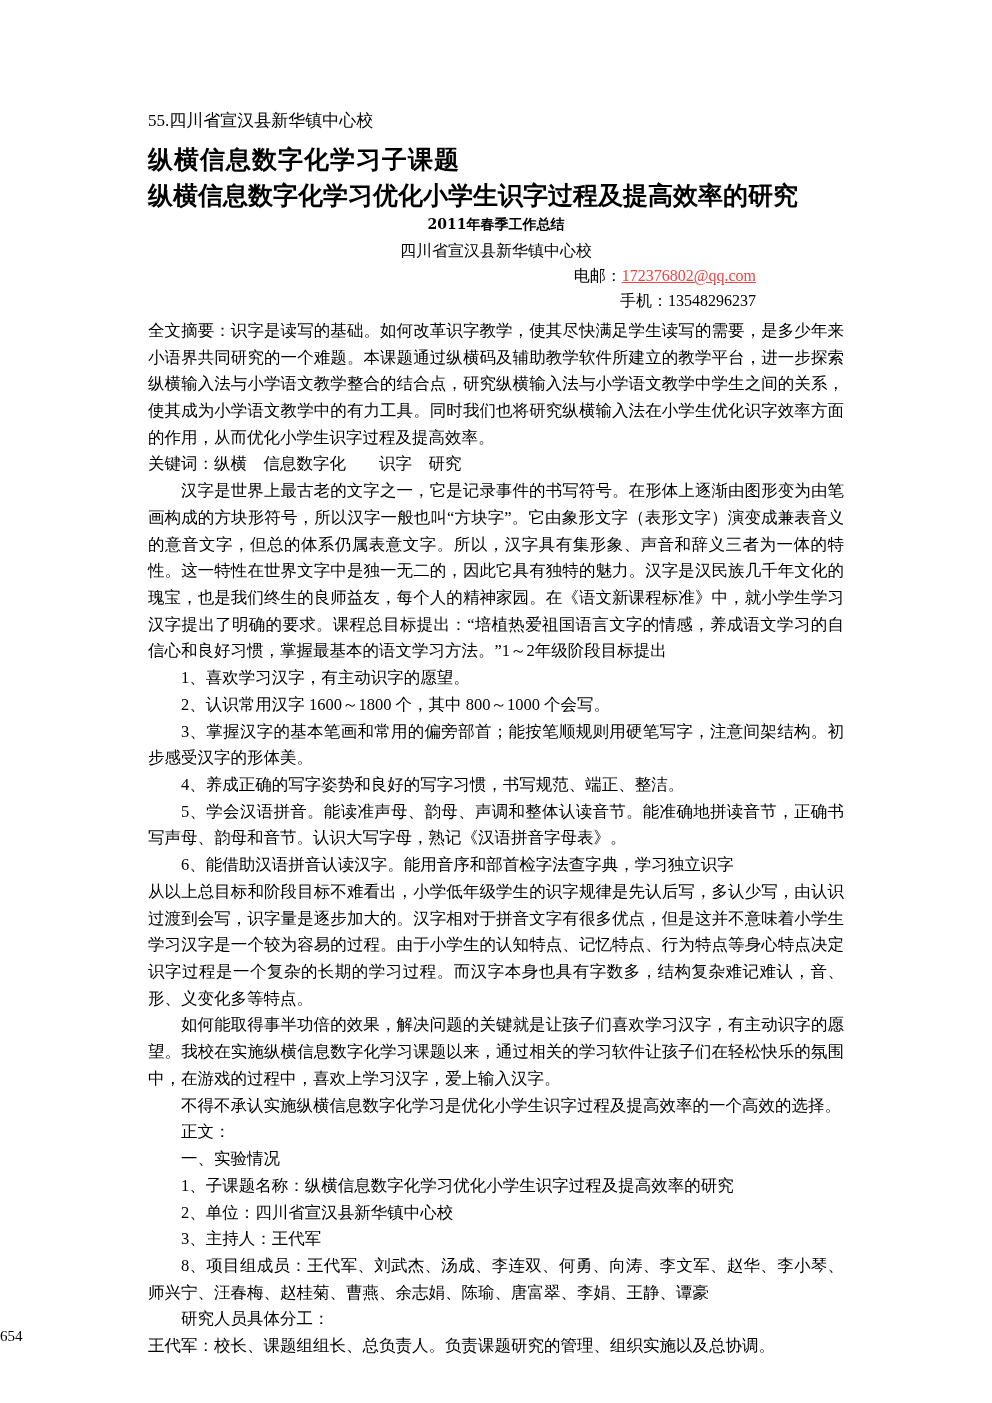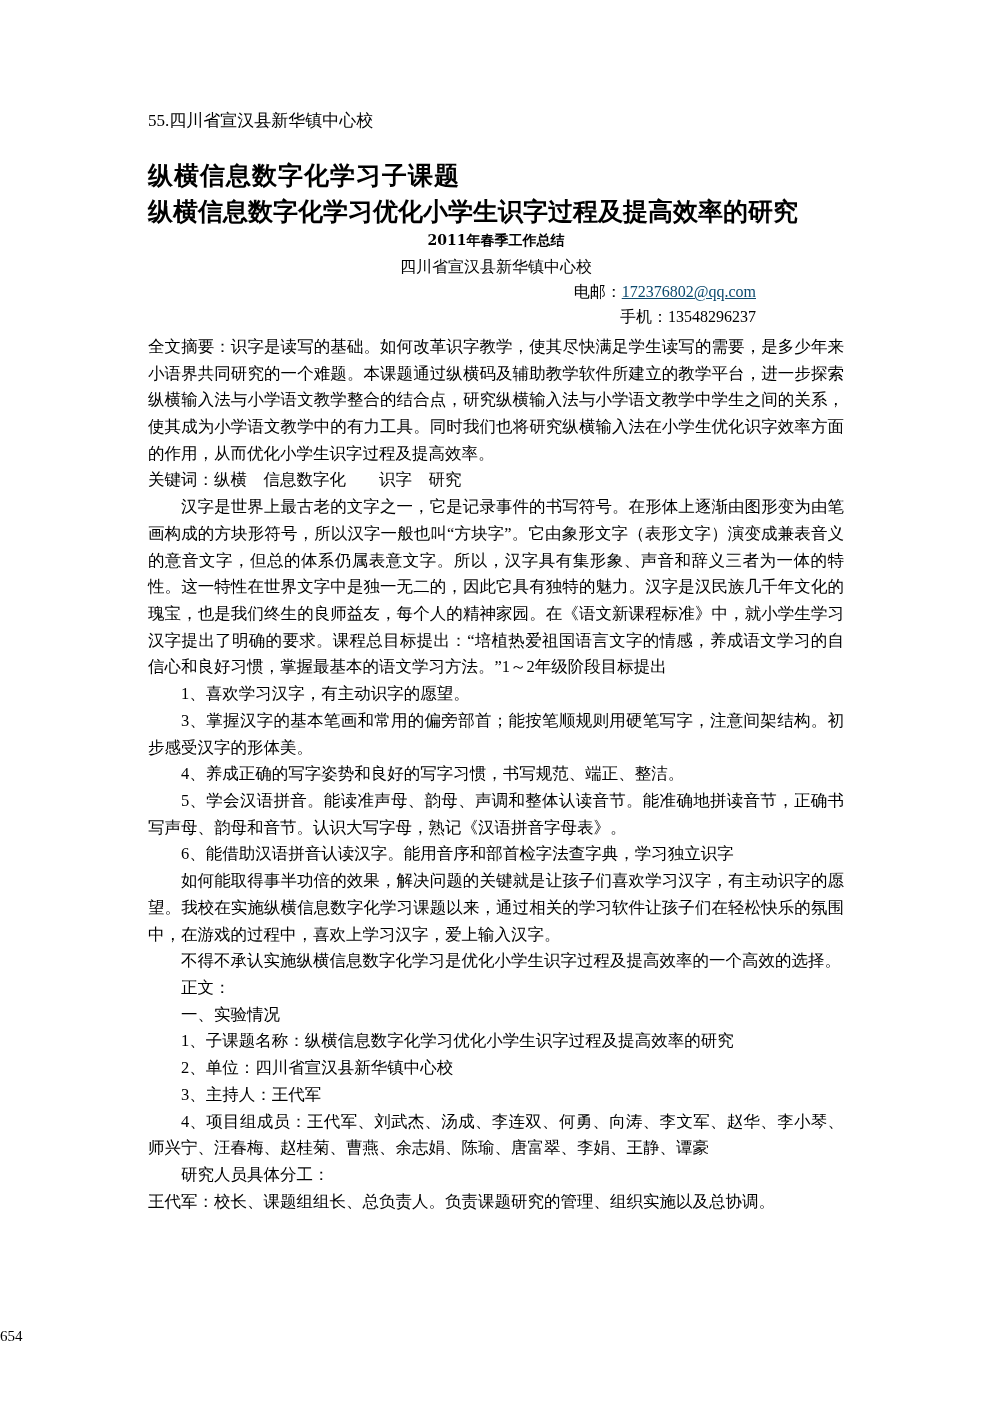--- a/index.html
+++ b/index.html
@@ -17,21 +17,21 @@
   .page {
     width: 992px;
     height: 1403px;
     box-sizing: border-box;
     padding: 108px 148px 0 148px;
     position: relative;
   }
   .header-line {
     font-size: 17px;
     line-height: 1.5;
-    margin-bottom: 24px;
+    margin-bottom: 8px;
     font-family: "Liberation Serif", "DejaVu Serif", serif;
   }
   .title-1 {
     font-size: 25px;
     font-weight: bold;
     letter-spacing: 1px;
     line-height: 1.45;
     font-family: "DejaVu Serif", "Liberation Serif", serif;
   }
   .title-2 {
@@ -55,21 +55,21 @@
     line-height: 1.7;
     margin-top: 2px;
   }
   .right-block {
     text-align: right;
     font-size: 16px;
     line-height: 1.55;
     padding-right: 88px;
   }
   .right-block .email {
-    color: #0c4a6e;
+    color: #ef4444;
     text-decoration: underline;
   }
   .body-text {
     font-size: 16.5px;
     line-height: 1.62;
     text-align: justify;
     margin-top: 4px;
   }
   .p {
     margin: 0;
@@ -106,31 +106,33 @@
       <span>电邮：</span><span class="email">172376802@qq.com</span>
     </div>
     <div>手机：13548296237</div>
   </div>
 
   <div class="body-text">
     <p class="p">全文摘要：识字是读写的基础。如何改革识字教学，使其尽快满足学生读写的需要，是多少年来小语界共同研究的一个难题。本课题通过纵横码及辅助教学软件所建立的教学平台，进一步探索纵横输入法与小学语文教学整合的结合点，研究纵横输入法与小学语文教学中学生之间的关系，使其成为小学语文教学中的有力工具。同时我们也将研究纵横输入法在小学生优化识字效率方面的作用，从而优化小学生识字过程及提高效率。</p>
     <p class="p">关键词：纵横　信息数字化　　识字　研究</p>
     <p class="p indent">汉字是世界上最古老的文字之一，它是记录事件的书写符号。在形体上逐渐由图形变为由笔画构成的方块形符号，所以汉字一般也叫“方块字”。它由象形文字（表形文字）演变成兼表音义的意音文字，但总的体系仍属表意文字。所以，汉字具有集形象、声音和辞义三者为一体的特性。这一特性在世界文字中是独一无二的，因此它具有独特的魅力。汉字是汉民族几千年文化的瑰宝，也是我们终生的良师益友，每个人的精神家园。在《语文新课程标准》中，就小学生学习汉字提出了明确的要求。课程总目标提出：“培植热爱祖国语言文字的情感，养成语文学习的自信心和良好习惯，掌握最基本的语文学习方法。”1～2年级阶段目标提出</p>
     <p class="p indent">1、喜欢学习汉字，有主动识字的愿望。</p>
+    <p class="p indent">2、认识常用汉字 1600～1800 个，其中 800～1000 个会写。</p>
     <p class="p indent">3、掌握汉字的基本笔画和常用的偏旁部首；能按笔顺规则用硬笔写字，注意间架结构。初步感受汉字的形体美。</p>
     <p class="p indent">4、养成正确的写字姿势和良好的写字习惯，书写规范、端正、整洁。</p>
     <p class="p indent">5、学会汉语拼音。能读准声母、韵母、声调和整体认读音节。能准确地拼读音节，正确书写声母、韵母和音节。认识大写字母，熟记《汉语拼音字母表》。</p>
     <p class="p indent">6、能借助汉语拼音认读汉字。能用音序和部首检字法查字典，学习独立识字</p>
+    <p class="p">从以上总目标和阶段目标不难看出，小学低年级学生的识字规律是先认后写，多认少写，由认识过渡到会写，识字量是逐步加大的。汉字相对于拼音文字有很多优点，但是这并不意味着小学生学习汉字是一个较为容易的过程。由于小学生的认知特点、记忆特点、行为特点等身心特点决定识字过程是一个复杂的长期的学习过程。而汉字本身也具有字数多，结构复杂难记难认，音、形、义变化多等特点。</p>
     <p class="p indent">如何能取得事半功倍的效果，解决问题的关键就是让孩子们喜欢学习汉字，有主动识字的愿望。我校在实施纵横信息数字化学习课题以来，通过相关的学习软件让孩子们在轻松快乐的氛围中，在游戏的过程中，喜欢上学习汉字，爱上输入汉字。</p>
     <p class="p indent">不得不承认实施纵横信息数字化学习是优化小学生识字过程及提高效率的一个高效的选择。</p>
     <p class="p indent">正文：</p>
     <p class="p indent">一、实验情况</p>
     <p class="p indent">1、子课题名称：纵横信息数字化学习优化小学生识字过程及提高效率的研究</p>
     <p class="p indent">2、单位：四川省宣汉县新华镇中心校</p>
     <p class="p indent">3、主持人：王代军</p>
-    <p class="p indent">4、项目组成员：王代军、刘武杰、汤成、李连双、何勇、向涛、李文军、赵华、李小琴、师兴宁、汪春梅、赵桂菊、曹燕、余志娟、陈瑜、唐富翠、李娟、王静、谭豪</p>
+    <p class="p indent">8、项目组成员：王代军、刘武杰、汤成、李连双、何勇、向涛、李文军、赵华、李小琴、师兴宁、汪春梅、赵桂菊、曹燕、余志娟、陈瑜、唐富翠、李娟、王静、谭豪</p>
     <p class="p indent">研究人员具体分工：</p>
     <p class="p">王代军：校长、课题组组长、总负责人。负责课题研究的管理、组织实施以及总协调。</p>
   </div>
 
   <div class="footer">654</div>
 
 </div>
 
 </body></html>

